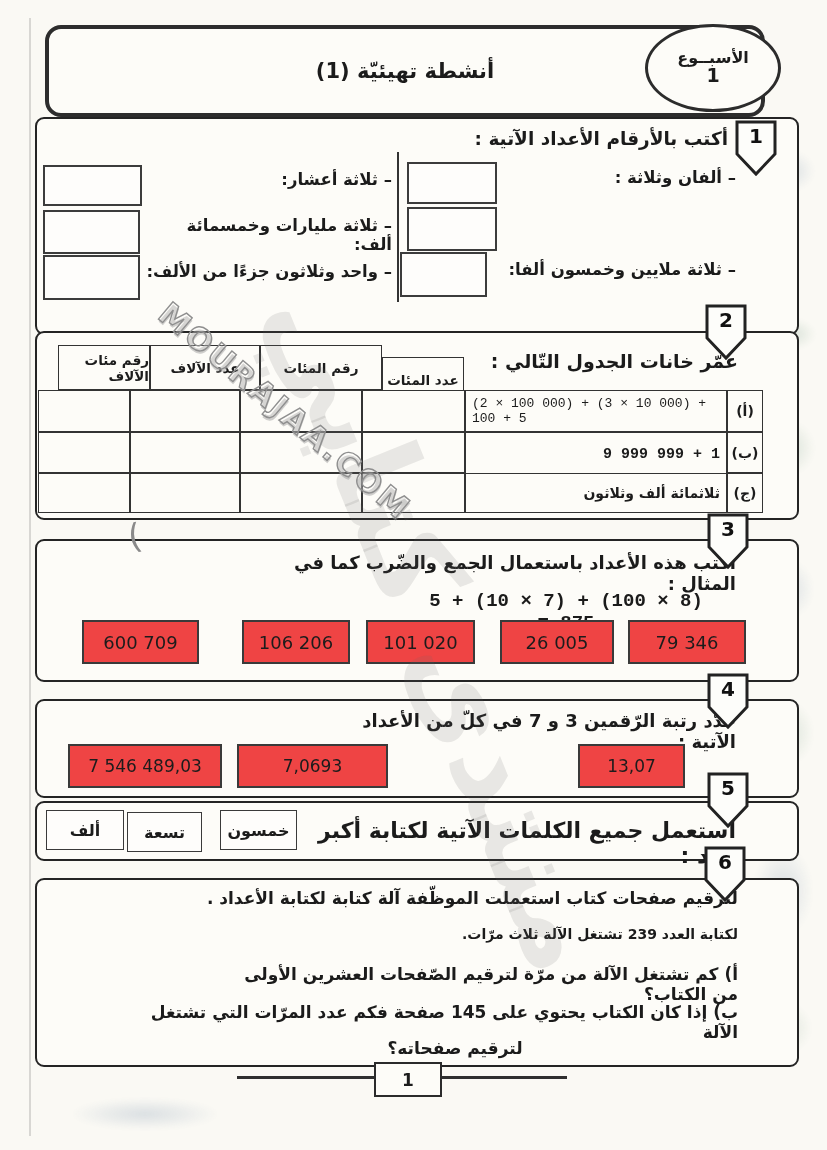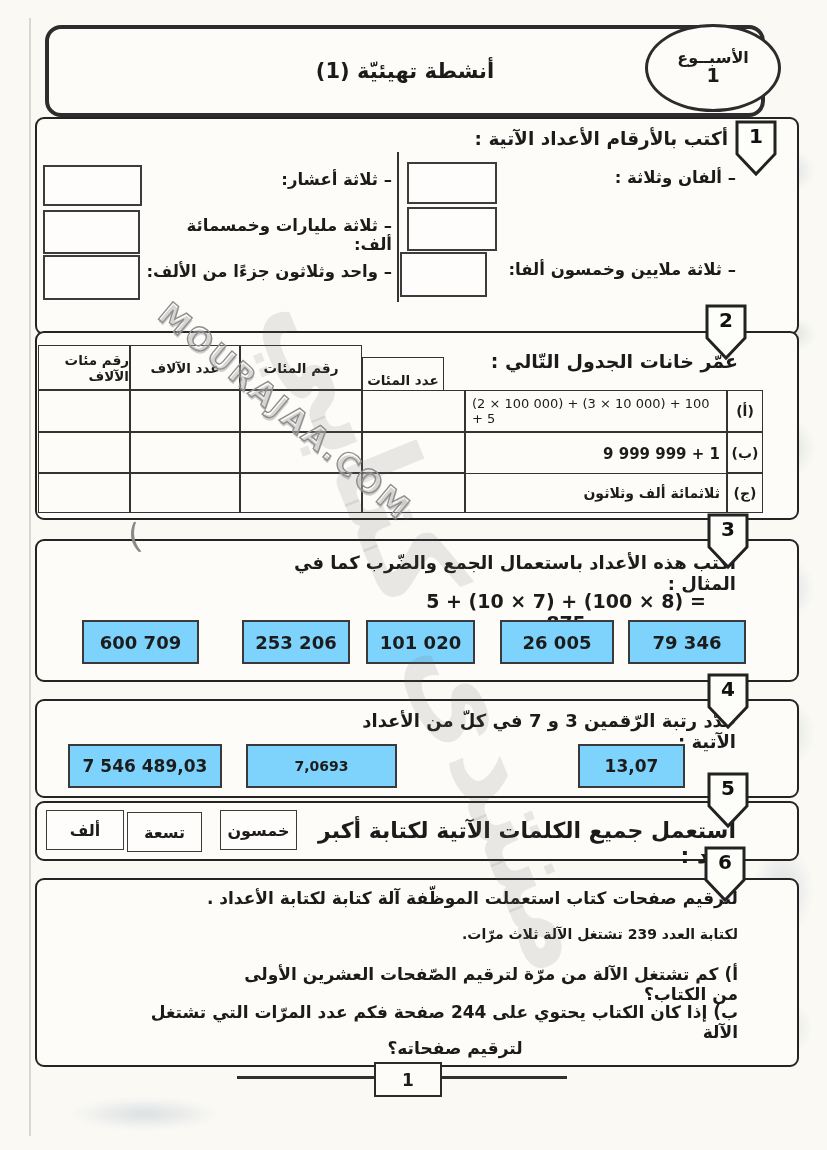--- a/index.html
+++ b/index.html
@@ -4,21 +4,21 @@
 <style>
   html,body{margin:0;padding:0;background:#e9e8e3;}
   .page{
     position:relative;width:827px;height:1150px;margin:0 auto;
     background:#faf9f4;overflow:hidden;
     font-family:"DejaVu Sans",sans-serif;color:#1c1c1c;
   }
   .abs{position:absolute;}
   .txt{font-weight:bold;color:#1b1b1b;}
   .rtl{direction:rtl;text-align:right;}
-  .ltr{direction:ltr;}
+  .ltr{direction:ltr;font-family:Liberation Mono, monospace;}
   .center{text-align:center;}
 
   
   .header-box{
     left:45px;top:25px;width:712px;height:84px;
     border:4px solid #2d2d2d;border-radius:16px;background:#fdfcf8;
     display:flex;align-items:center;justify-content:center;
   }
   .header-title{font-size:21px;letter-spacing:.5px;}
   .week-ellipse{
@@ -34,33 +34,33 @@
   }
   .badge{width:44px;height:58px;z-index:6;}
   .badge svg{display:block;}
   .badge-num{
     position:absolute;left:0;top:5px;width:100%;text-align:center;
     font-size:20px;font-weight:bold;color:#111;
   }
 
   .ansbox{border:2px solid #3c3c3c;background:#fefdfb;}
   .numbox{
-    border:2px solid #3a3a3a;background:#7dd3fc;
-    display:flex;align-items:center;justify-content:center;
-    font-weight:bold;font-size:18px;direction:ltr;
+    border:2px solid #3a3a3a;background:#ef4444;
+    display:flex;align-items:center;justify-content:center;
+    font-weight:normal;font-size:18px;direction:ltr;
   }
   .wordbox{
     border:1.8px solid #3a3a3a;background:#fefdfb;
     display:flex;align-items:center;justify-content:center;
     font-weight:bold;font-size:16px;direction:rtl;
   }
   .cell{border:1.6px solid #333;background:#fdfcf8;box-sizing:border-box;}
   .thead{
     display:flex;align-items:center;justify-content:center;
-    font-size:13.5px;font-weight:bold;direction:rtl;
+    font-size:13.5px;font-weight:bold;direction:rtl;margin-left:20px;
   }
   .exprcell{
     display:flex;align-items:center;justify-content:flex-end;
     padding:0 6px;font-size:13px;box-sizing:border-box;
   }
   .lblcell{
     display:flex;align-items:center;justify-content:center;
     font-size:14px;font-weight:bold;direction:rtl;box-sizing:border-box;
   }
   .vline{width:2px;background:#333;}
@@ -188,35 +188,35 @@
   <div class="abs badge" style="left:706px;top:512px">
     <svg width="44" height="58" viewBox="0 0 44 58">
       <path d="M3 3 H41 V35 L22 55 L3 35 Z" fill="#fdfdfa" stroke="#222" stroke-width="3"></path>
     </svg>
     <span class="badge-num">3</span>
   </div>
   <div class="abs pencil" style="left:128px;top:516px">(</div>
   <div class="abs txt rtl" style="left:288px;top:552px;width:448px;font-size:18px">أكتب هذه الأعداد باستعمال الجمع والضّرب كما في المثال :</div>
   <div class="abs txt ltr" style="left:420px;top:590px;width:292px;font-size:19px;text-align:center">5 + (10 × 7) + (100 × 8) = 875</div>
   <div class="abs numbox" style="left:82px;top:620px;width:113px;height:40px">600 709</div>
-  <div class="abs numbox" style="left:242px;top:620px;width:104px;height:40px">253 206</div>
+  <div class="abs numbox" style="left:242px;top:620px;width:104px;height:40px">106 206</div>
   <div class="abs numbox" style="left:366px;top:620px;width:105px;height:40px">101 020</div>
   <div class="abs numbox" style="left:500px;top:620px;width:110px;height:40px">26 005</div>
   <div class="abs numbox" style="left:628px;top:620px;width:114px;height:40px">79 346</div>
 
   <div class="abs section" style="top:699px;height:95px"></div>
   <div class="abs badge" style="left:706px;top:672px">
     <svg width="44" height="58" viewBox="0 0 44 58">
       <path d="M3 3 H41 V35 L22 55 L3 35 Z" fill="#fdfdfa" stroke="#222" stroke-width="3"></path>
     </svg>
     <span class="badge-num">4</span>
   </div>
   <div class="abs txt rtl" style="left:330px;top:710px;width:406px;font-size:18px">حدّد رتبة الرّقمين 3 و 7 في كلّ من الأعداد الآتية :</div>
   <div class="abs numbox" style="left:68px;top:744px;width:150px;height:40px;font-size:17px">7 546 489,03</div>
-  <div class="abs numbox" style="left:246px;top:744px;width:147px;height:40px;font-size:14px">7,0693</div>
+  <div class="abs numbox" style="left:237px;top:744px;width:147px;height:40px;font-size:17px">7,0693</div>
   <div class="abs numbox" style="left:578px;top:744px;width:103px;height:40px;font-size:17px">13,07</div>
 
   <div class="abs section" style="top:801px;height:56px"></div>
   <div class="abs badge" style="left:706px;top:771px">
     <svg width="44" height="58" viewBox="0 0 44 58">
       <path d="M3 3 H41 V35 L22 55 L3 35 Z" fill="#fdfdfa" stroke="#222" stroke-width="3"></path>
     </svg>
     <span class="badge-num">5</span>
   </div>
   <div class="abs txt rtl" style="left:310px;top:818px;width:426px;font-size:22px">استعمل جميع الكلمات الآتية لكتابة أكبر عدد :</div>
@@ -227,19 +227,19 @@
   <div class="abs section" style="top:878px;height:185px"></div>
   <div class="abs badge" style="left:703px;top:845px">
     <svg width="44" height="58" viewBox="0 0 44 58">
       <path d="M3 3 H41 V35 L22 55 L3 35 Z" fill="#fdfdfa" stroke="#222" stroke-width="3"></path>
     </svg>
     <span class="badge-num">6</span>
   </div>
   <div class="abs txt rtl" style="left:198px;top:888px;width:540px;font-size:17px">لترقيم صفحات كتاب استعملت الموظّفة آلة كتابة لكتابة الأعداد .</div>
   <div class="abs txt rtl" style="left:380px;top:926px;width:358px;font-size:14px">لكتابة العدد 239 تشتغل الآلة ثلاث مرّات.</div>
   <div class="abs txt rtl" style="left:224px;top:964px;width:514px;font-size:17px">أ) كم تشتغل الآلة من مرّة لترقيم الصّفحات العشرين الأولى من الكتاب؟</div>
-  <div class="abs txt rtl" style="left:150px;top:1002px;width:588px;font-size:17px">ب) إذا كان الكتاب يحتوي على 244 صفحة فكم عدد المرّات التي تشتغل الآلة</div>
+  <div class="abs txt rtl" style="left:150px;top:1002px;width:588px;font-size:17px">ب) إذا كان الكتاب يحتوي على 145 صفحة فكم عدد المرّات التي تشتغل الآلة</div>
   <div class="abs txt rtl center" style="left:330px;top:1038px;width:250px;font-size:17px;text-align:center">لترقيم صفحاته؟</div>
 
   <div class="abs footer-line" style="left:237px;top:1076px;width:330px"></div>
   <div class="abs page-num-box" style="left:374px;top:1062px;width:64px;height:31px">1</div>
 
 </div>
 
 </body></html>

